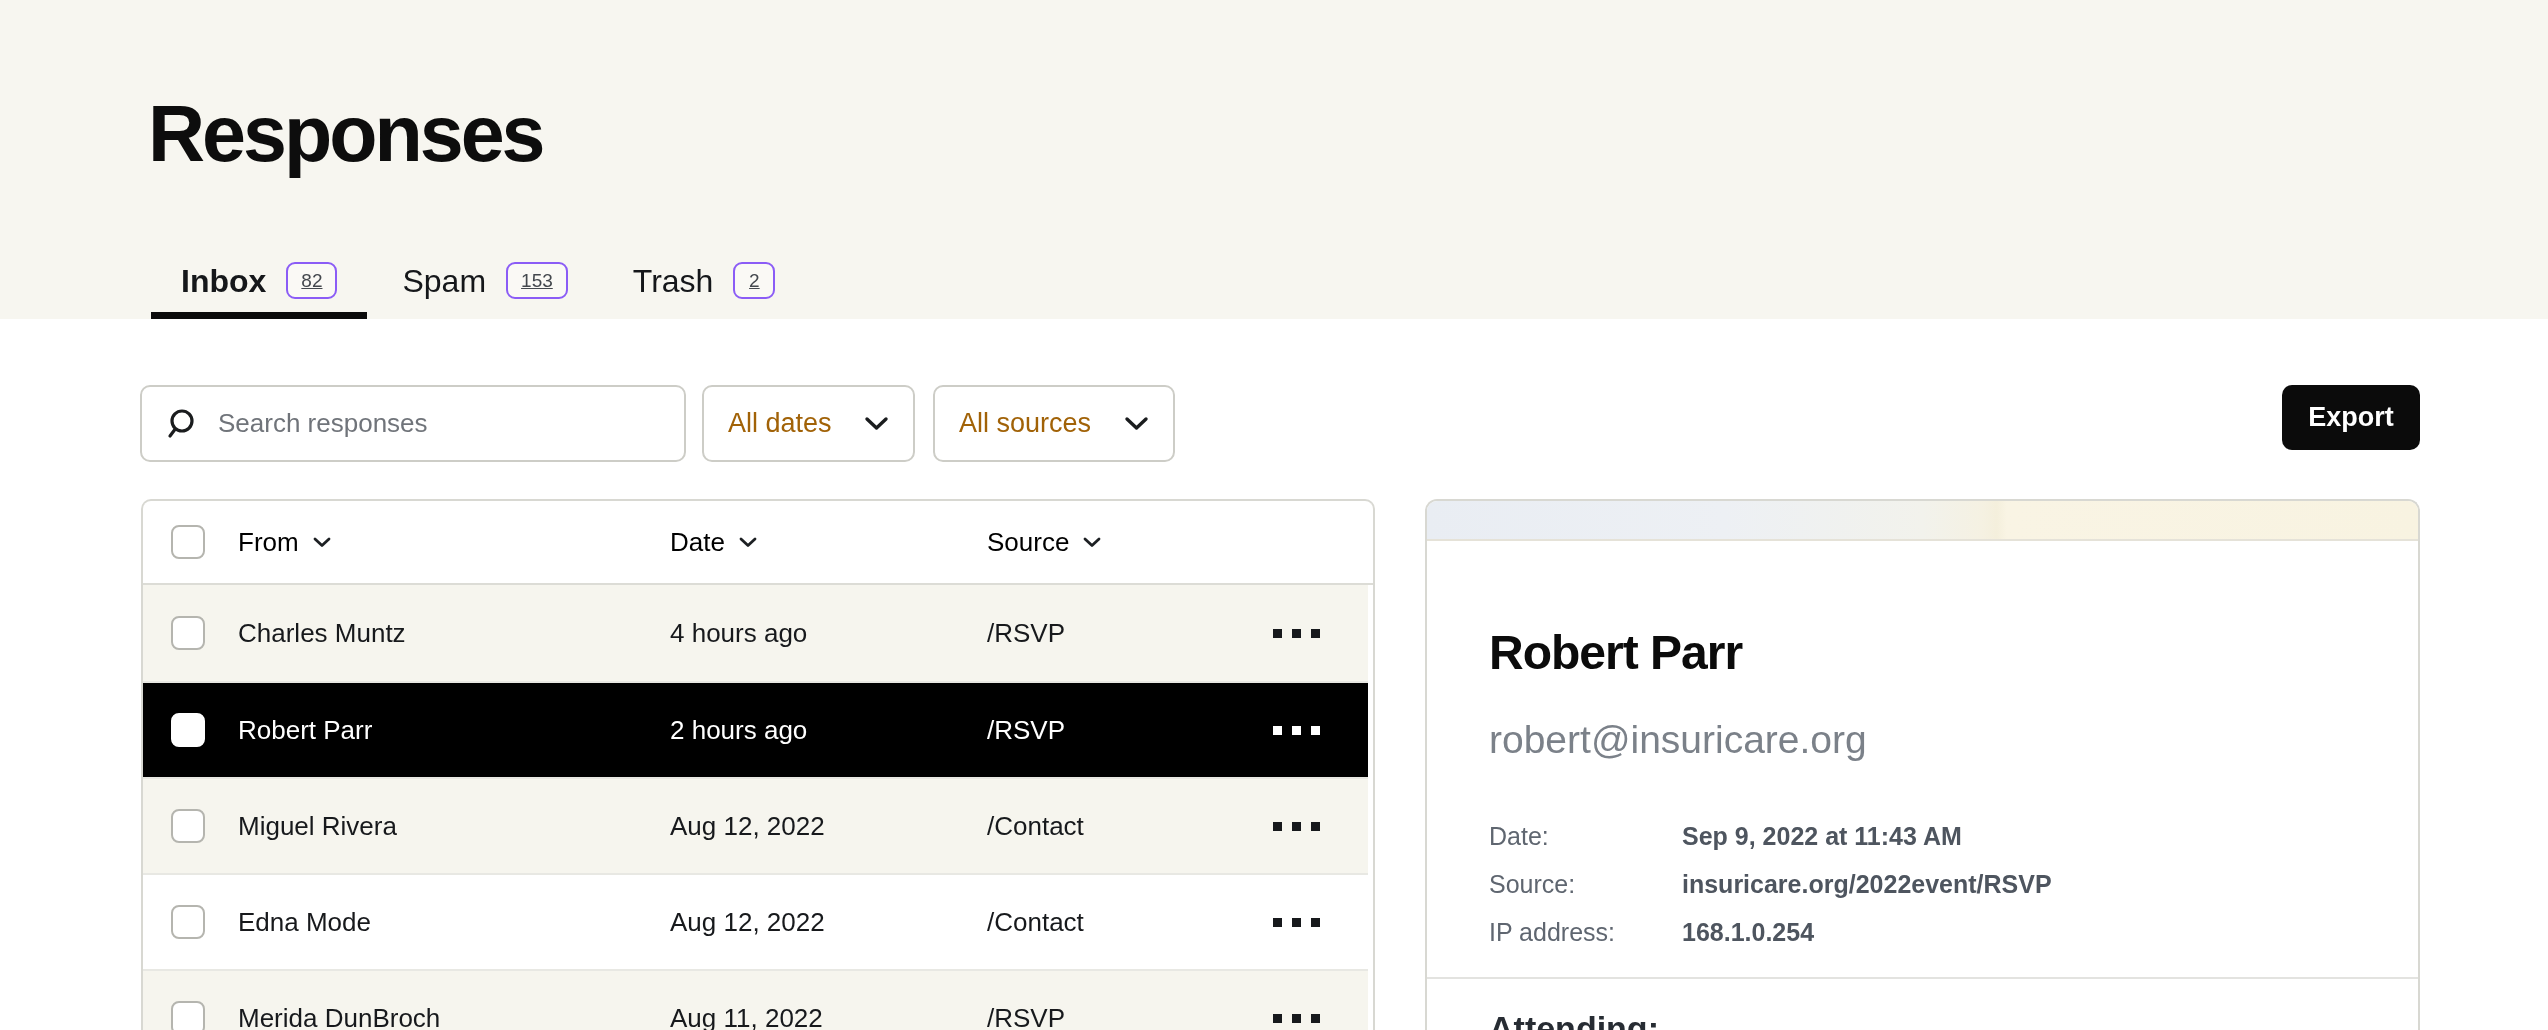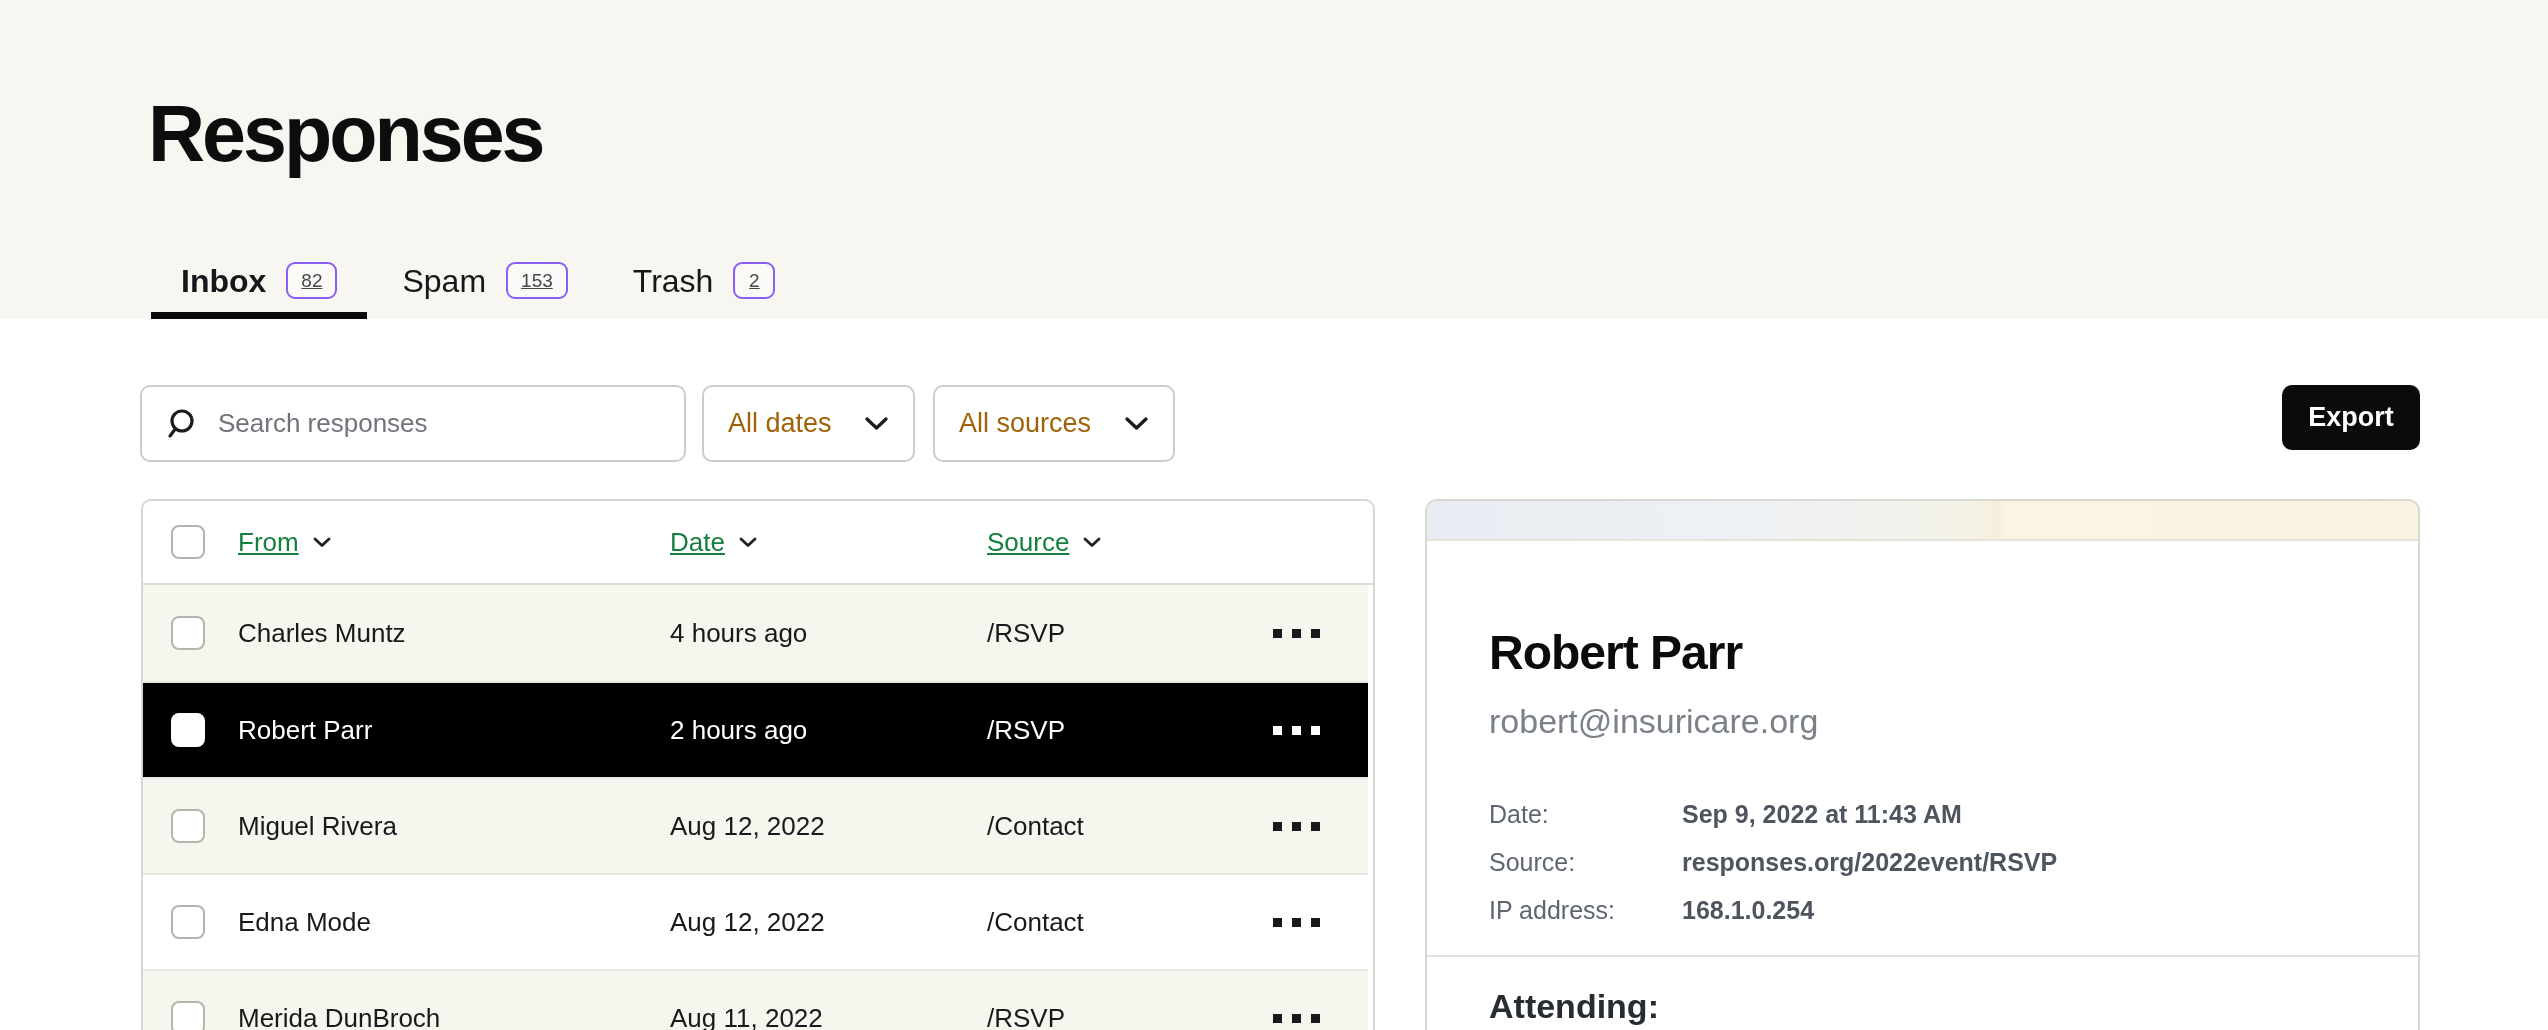--- a/index.html
+++ b/index.html
@@ -67,21 +67,21 @@
   .table-panel {
     position:absolute; left:141px; top:499px; width:1234px; height:531px;
     background:#fff; border:2px solid #D8D8D2; border-bottom:none;
     border-radius:10px 10px 0 0; overflow:hidden;
   }
   .trow {
     display:grid; grid-template-columns:67px 432px 317px 1fr 48px;
     align-items:center; padding:0 48px 0 28px;
   }
   .thead { height:84px; border-bottom:2px solid #DCDCD6; }
-  .th-cell { display:inline-flex; align-items:center; gap:14px; font-size:26px; color:#15803d; cursor:pointer;text-decoration:underline; }
+  .th-cell { display:inline-flex; align-items:center; gap:14px; font-size:26px; color:#000000; cursor:pointer; }
   .rows { margin-right:5px; }
   .row { height:96px; font-size:26px; color:#17191C; cursor:pointer; }
   .rows .row + .row { border-top:2px solid #E8E8E3; }
   .row.stripe { background:#F6F5EE; }
   .row.selected { background:#000000; color:#FFFFFF; }
   .row.selected + .row { border-top-color:#E8E8E3; }
 
   .checkbox {
     width:34px; height:34px; border:2px solid #B5B5AF; border-radius:8px;
     background:#fff; display:inline-block; cursor:pointer;
@@ -98,21 +98,21 @@
     border-radius:12px 12px 0 0; overflow:hidden;
   }
   .detail-strip {
     height:40px; border-bottom:2px solid #E5E2D8;
     background:linear-gradient(90deg,
       #E9EDF3 0%, #EDF0F4 30%, #F2F2EC 50%, #F5F1E2 56%,
       #F4EFDC 57.5%, #F9F4E4 58.5%, #F8F3E1 100%);
   }
   .detail-body { padding:0 62px; }
   .detail-name { margin-top:88px; font-size:48px; font-weight:700; letter-spacing:-1px; color:#0B0B0B; line-height:1; }
-  .detail-email { margin-top:24px; font-size:34px; color:#7B8189; line-height:1.2; }
+  .detail-email { margin-top:40px; font-size:39px; color:#7B8189; line-height:1.2; }
   .fields { margin-top:56px; display:flex; flex-direction:column; gap:14px; }
   .field-row { display:flex; align-items:center; height:34px; }
   .field-label { width:193px; font-size:25px; color:#5F6670; }
   .field-value { font-size:25px; font-weight:700; color:#4E555F; }
   .panel-divider { border:none; border-top:2px solid #E3E3E0; margin-top:27px; }
   .section-heading { margin-top:32px; font-size:34px; font-weight:700; color:#272C33; line-height:1; }
 </style>
 </head>
 <body>
 
@@ -254,21 +254,21 @@
     <div class="detail-body">
       <h2 class="detail-name">Robert Parr</h2>
       <div class="detail-email">robert@insuricare.org</div>
       <div class="fields">
         <div class="field-row">
           <span class="field-label">Date:</span>
           <span class="field-value">Sep 9, 2022 at 11:43 AM</span>
         </div>
         <div class="field-row">
           <span class="field-label">Source:</span>
-          <span class="field-value">responses.org/2022event/RSVP</span>
+          <span class="field-value">insuricare.org/2022event/RSVP</span>
         </div>
         <div class="field-row">
           <span class="field-label">IP address:</span>
           <span class="field-value">168.1.0.254</span>
         </div>
       </div>
     </div>
     <hr class="panel-divider">
     <div class="detail-body">
       <h3 class="section-heading">Attending:</h3>

